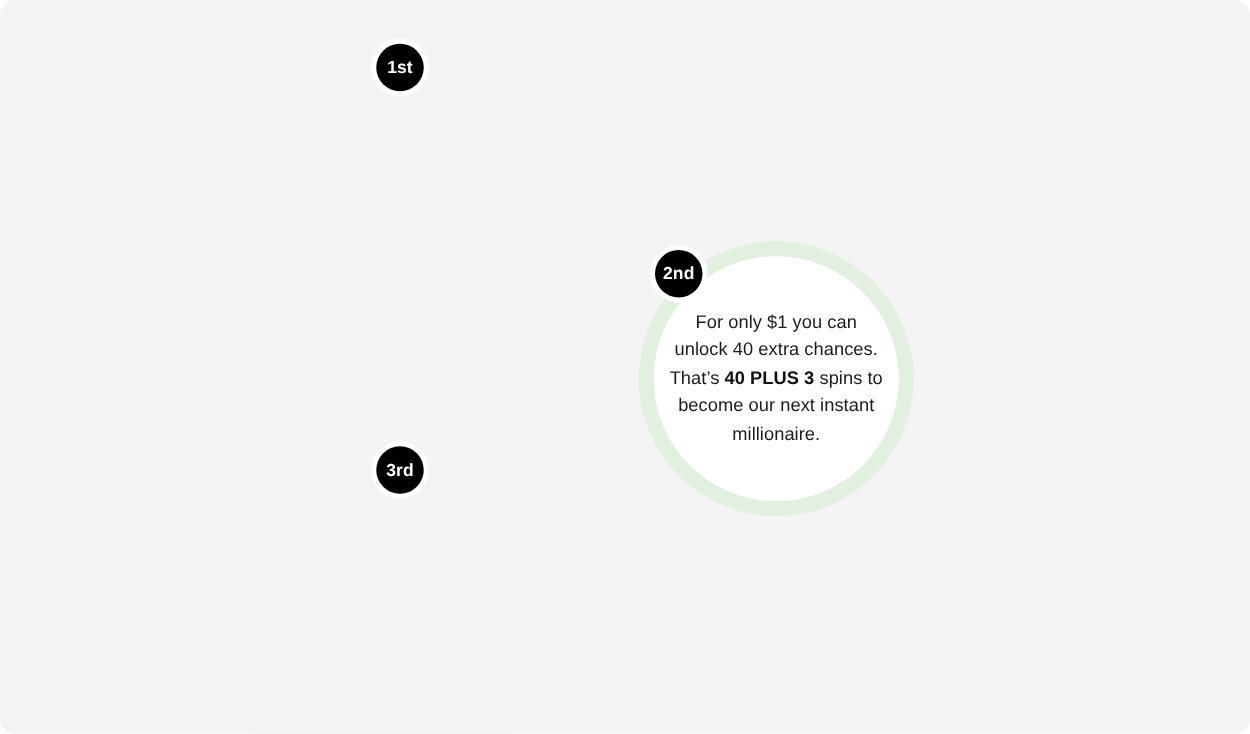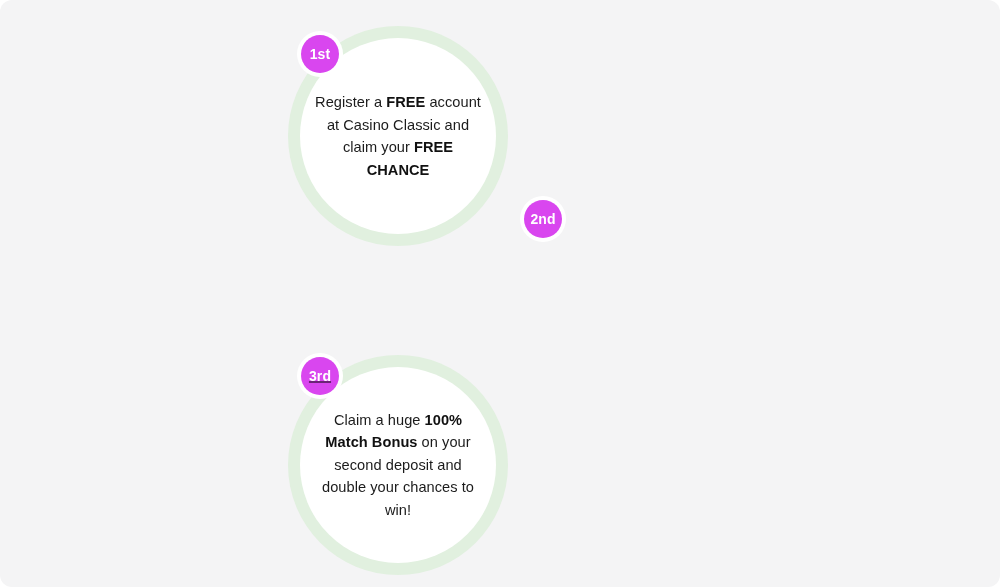--- a/index.html
+++ b/index.html
@@ -69,21 +69,21 @@
     background: #ffffff;
     display: flex;
     align-items: center;
     justify-content: center;
     box-sizing: border-box;
   }
   .badge-dot {
     width: 38px;
     height: 38px;
     border-radius: 50%;
-    background: #d946ef;
+    background: #000000;
     display: flex;
     align-items: center;
     justify-content: center;
   }
   .badge-label {
     font-size: 14px;
     font-weight: 700;
     color: #ffffff;
     letter-spacing: 0.1px;
     line-height: 1;
@@ -97,41 +97,36 @@
 
   #badge-1 { left: 297px; top: 31px;  }
   #badge-2 { left: 520px; top: 196px; }
   #badge-3 { left: 297px; top: 353px; text-decoration: underline; }
 </style>
 </head>
 <body>
 
 <div id="stage">
 
-  <div class="step" id="step-1">
-    <div class="step-inner">
-      <div class="step-text"><span>Register a </span><b>FREE</b><span> account at Casino Classic and claim your </span><b>FREE CHANCE</b></div>
-    </div>
-  </div>
   <div class="badge" id="badge-1">
     <div class="badge-dot">
       <span class="badge-label">1st</span>
     </div>
   </div>
 
+  <div class="step" id="step-2">
+    <div class="step-inner">
+      <div class="step-text"><span>For only $1 you can unlock 40 extra chances. That’s </span><b>40 PLUS 3</b><span> spins to become our next instant millionaire.</span></div>
+    </div>
+  </div>
   <div class="badge" id="badge-2">
     <div class="badge-dot">
       <span class="badge-label">2nd</span>
     </div>
   </div>
 
-  <div class="step" id="step-3">
-    <div class="step-inner">
-      <div class="step-text"><span>Claim a huge </span><b>100% Match Bonus</b><span> on your second deposit and double your chances to win!</span></div>
-    </div>
-  </div>
   <div class="badge" id="badge-3">
     <div class="badge-dot">
       <span class="badge-label">3rd</span>
     </div>
   </div>
 
 </div>
 
 </body></html>

